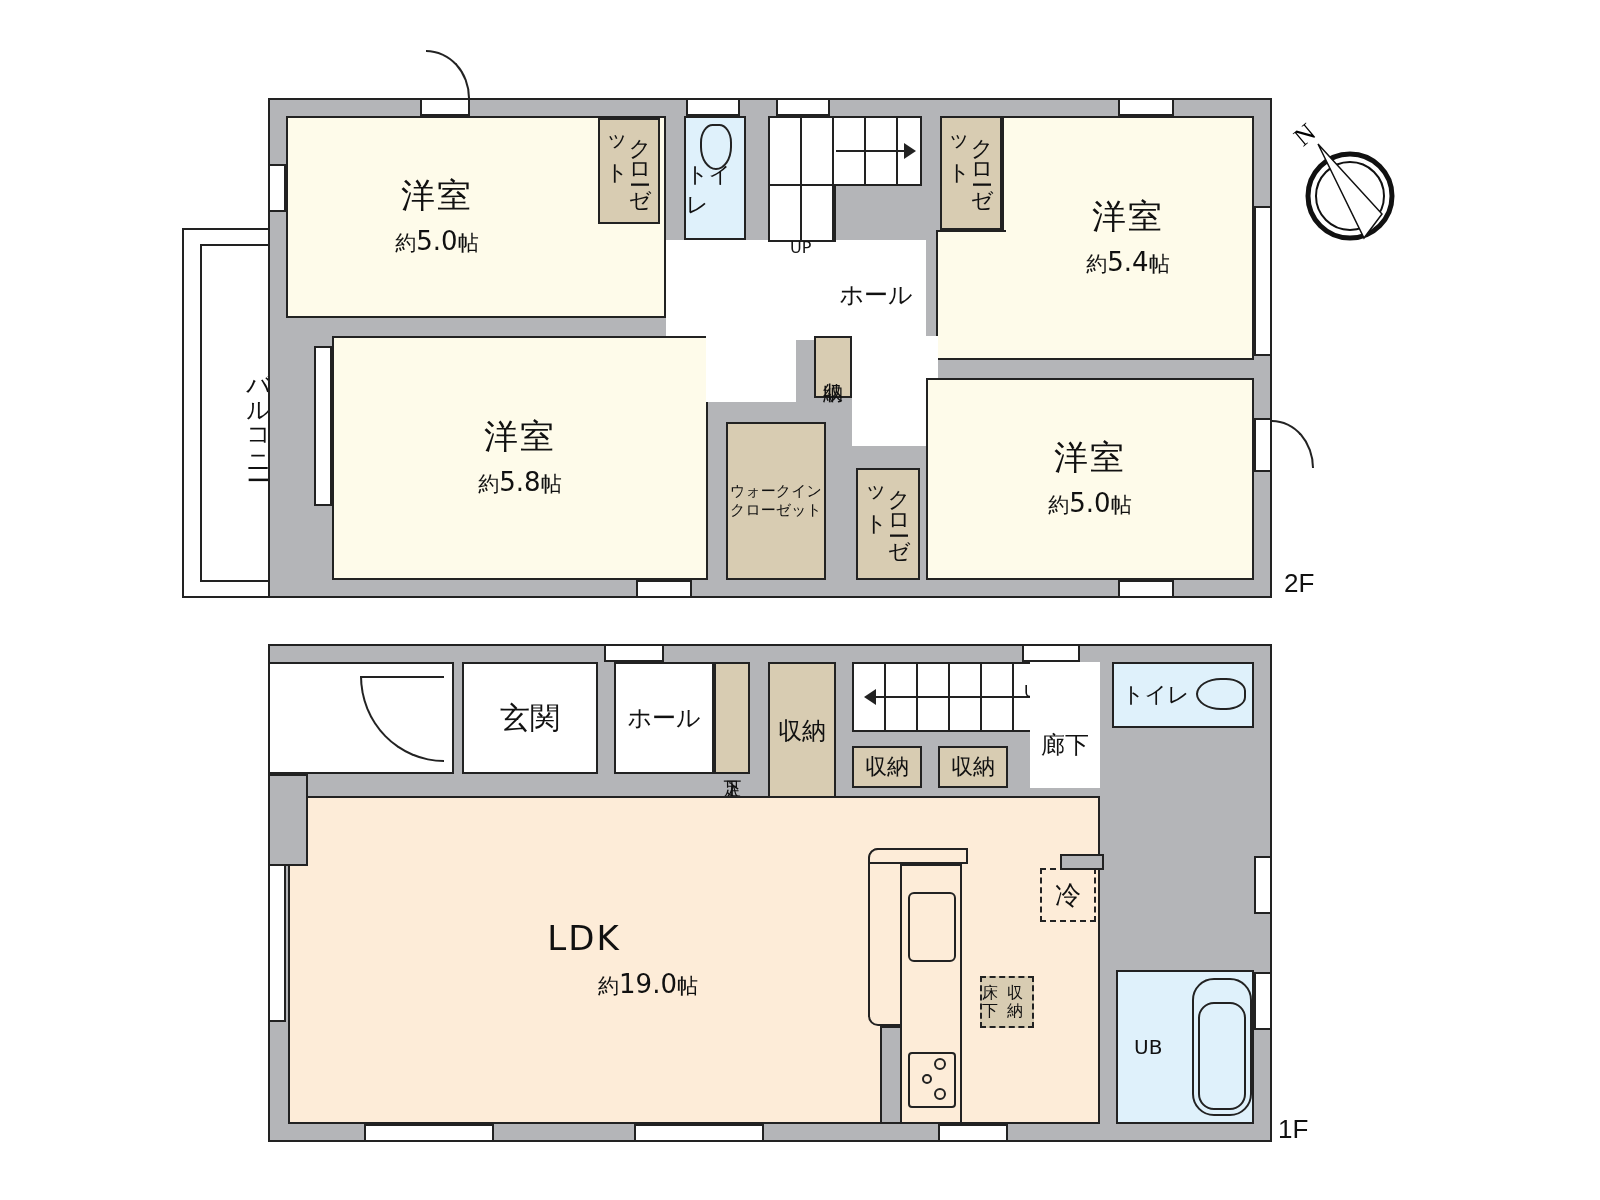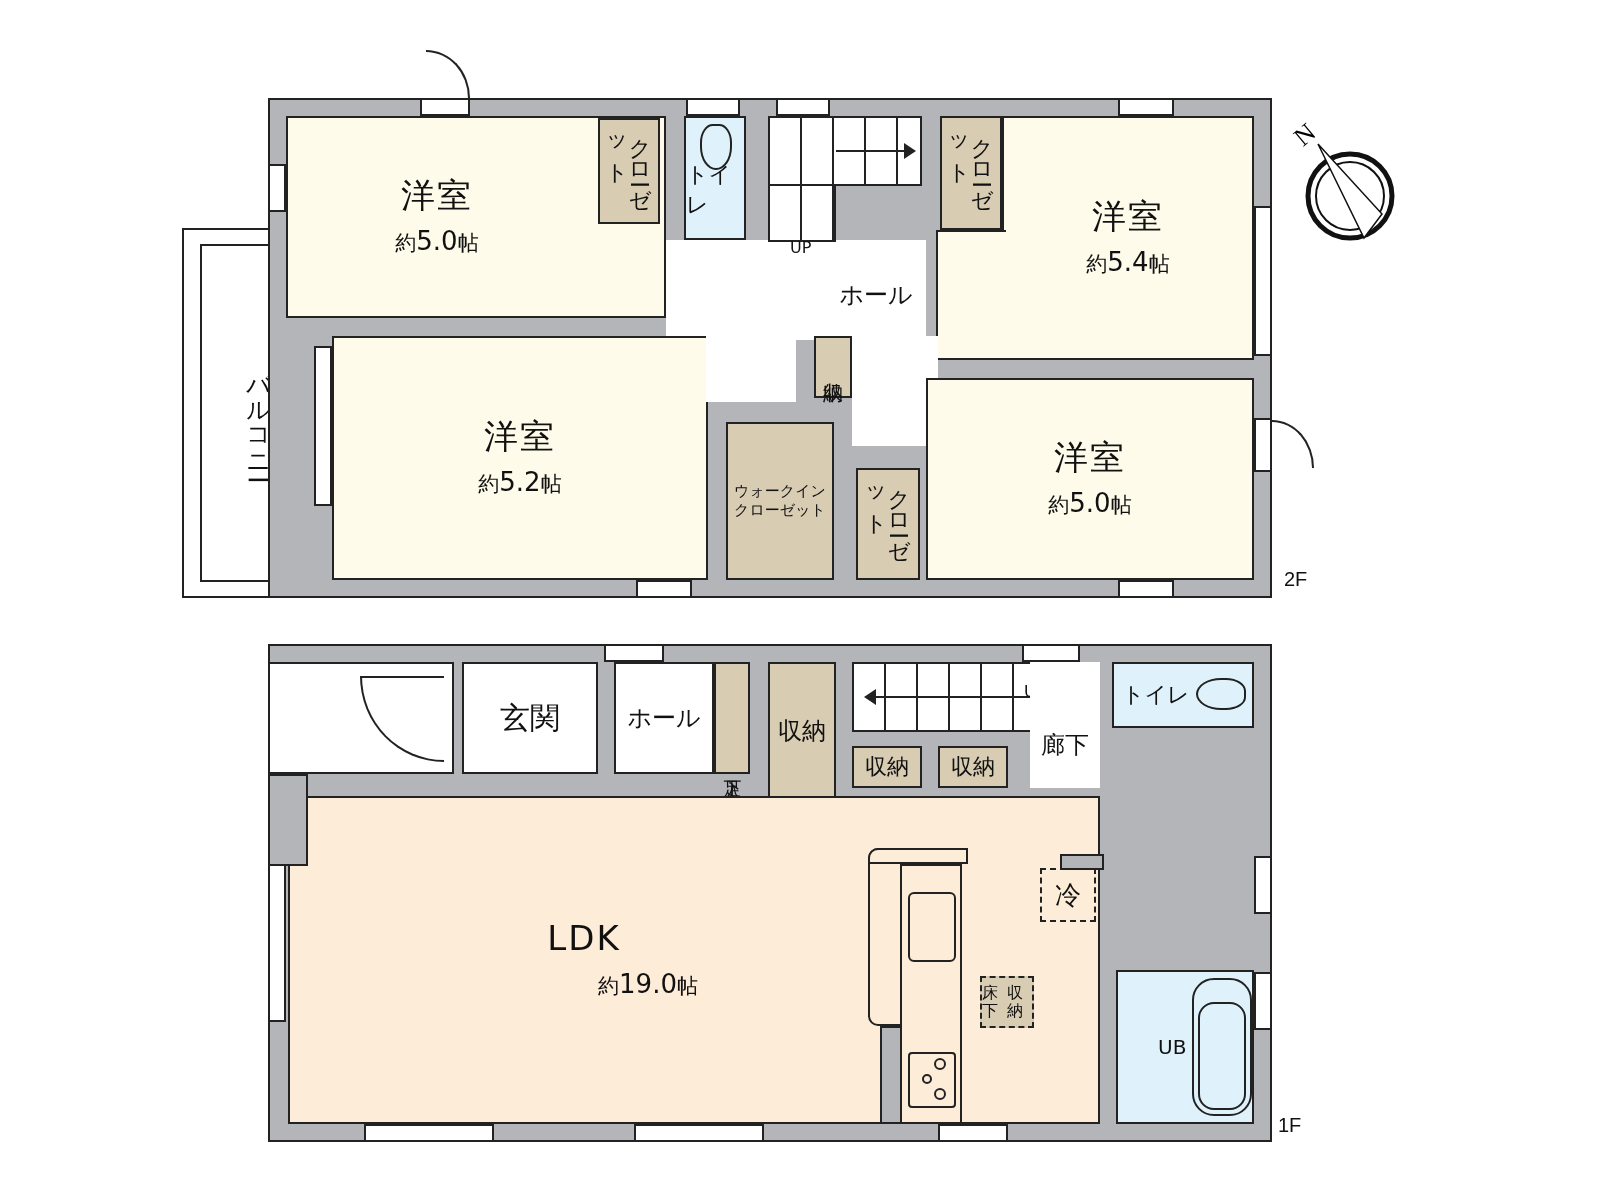--- a/index.html
+++ b/index.html
@@ -13,21 +13,21 @@
   .wet { background:#dff1fb; }
   .store { background:#d8ccb2; }
   .hall { background:#ffffff; }
   .name-lg { font-size:34px; letter-spacing:2px; line-height:1.1; }
   .size { font-size:26px; margin-top:12px; }
   .size .pre, .size .post { font-size:21px; }
   .name-md { font-size:24px; }
   .name-sm { font-size:18px; }
   .vert { writing-mode:vertical-rl; text-orientation:upright; font-size:22px; line-height:1.05; letter-spacing:0; }
   .win { background:#fff; border:2px solid #222; }
-  .floor-tag { font-size:20px; font-family:"Liberation Sans",sans-serif; }
+  .floor-tag { font-size:26px; font-family:"Liberation Sans",sans-serif; }
   .stairs { background:#fff; border:2px solid #222;
             background-image:repeating-linear-gradient(90deg, transparent 0 30px, #222 30px 32px); }
   .dash { border:2px dashed #222; display:flex; align-items:center; justify-content:center; }
 </style>
 </head>
 <body>
 
 <div class="abs" style="left:0;top:0;width:1600px;height:620px;">
 
   <div class="abs" style="left:182px;top:228px;width:90px;height:370px;border:2px solid #222;background:#fff;"></div>
@@ -79,25 +79,25 @@
     <span class="size"><span class="pre">約</span><span>5.4</span><span class="post">帖</span></span>
   </div>
   <div class="abs room bed" style="left:936px;top:230px;width:70px;height:130px;border-right:none;"></div>
 
   <div class="abs room store" style="left:814px;top:336px;width:38px;height:62px;">
     <span class="vert" style="font-size:20px;">収納</span>
   </div>
 
   <div class="abs room bed" style="left:332px;top:336px;width:376px;height:244px;">
     <span class="name-lg">洋室</span>
-    <span class="size"><span class="pre">約</span><span>5.2</span><span class="post">帖</span></span>
+    <span class="size"><span class="pre">約</span><span>5.8</span><span class="post">帖</span></span>
   </div>
   <div class="abs room hall" style="left:706px;top:336px;width:90px;height:66px;border:none;"></div>
 
-  <div class="abs room store" style="left:726px;top:422px;width:108px;height:158px;">
+  <div class="abs room store" style="left:726px;top:422px;width:100px;height:158px;">
     <span style="font-size:15px;">ウォークイン</span>
     <span style="font-size:15px;">クローゼット</span>
   </div>
 
   <div class="abs room hall" style="left:852px;top:336px;width:86px;height:110px;border:none;"></div>
 
   <div class="abs room store" style="left:856px;top:468px;width:64px;height:112px;">
     <span class="vert" style="height:100px;">クローゼット</span>
   </div>
 
@@ -173,21 +173,21 @@
   <div class="abs room hall" style="left:1030px;top:42px;width:70px;height:126px;border:none;">
     <span class="name-md" style="margin-top:40px;">廊下</span>
   </div>
 
   <div class="abs room wet" style="left:1112px;top:42px;width:142px;height:66px;align-items:flex-start;padding-left:8px;">
     <span style="font-size:22px;">トイレ</span>
     <div class="abs" style="left:82px;top:14px;width:50px;height:32px;border:2px solid #222;border-radius:50% 40% 40% 50%;"></div>
   </div>
 
 
-  <div class="abs room wet" style="left:1116px;top:350px;width:138px;height:154px;align-items:flex-start;padding-left:40px;">
+  <div class="abs room wet" style="left:1116px;top:350px;width:138px;height:154px;align-items:flex-start;padding-left:16px;">
     <span class="name-md" style="font-size:20px;">UB</span>
     <div class="abs" style="left:74px;top:6px;width:60px;height:138px;border:2px solid #222;border-radius:22px;"></div>
     <div class="abs" style="left:80px;top:30px;width:48px;height:108px;border:2px solid #222;border-radius:16px;"></div>
   </div>
   <div class="abs win" style="left:1254px;top:236px;width:18px;height:58px;"></div>
   <div class="abs win" style="left:1254px;top:352px;width:18px;height:58px;"></div>
 
   <div class="abs room ldk" style="left:288px;top:176px;width:812px;height:328px;">
     <span class="name-lg" style="margin-right:220px;">LDK</span>
     <span class="size" style="margin-right:92px;"><span class="pre">約</span><span>19.0</span><span class="post">帖</span></span>

